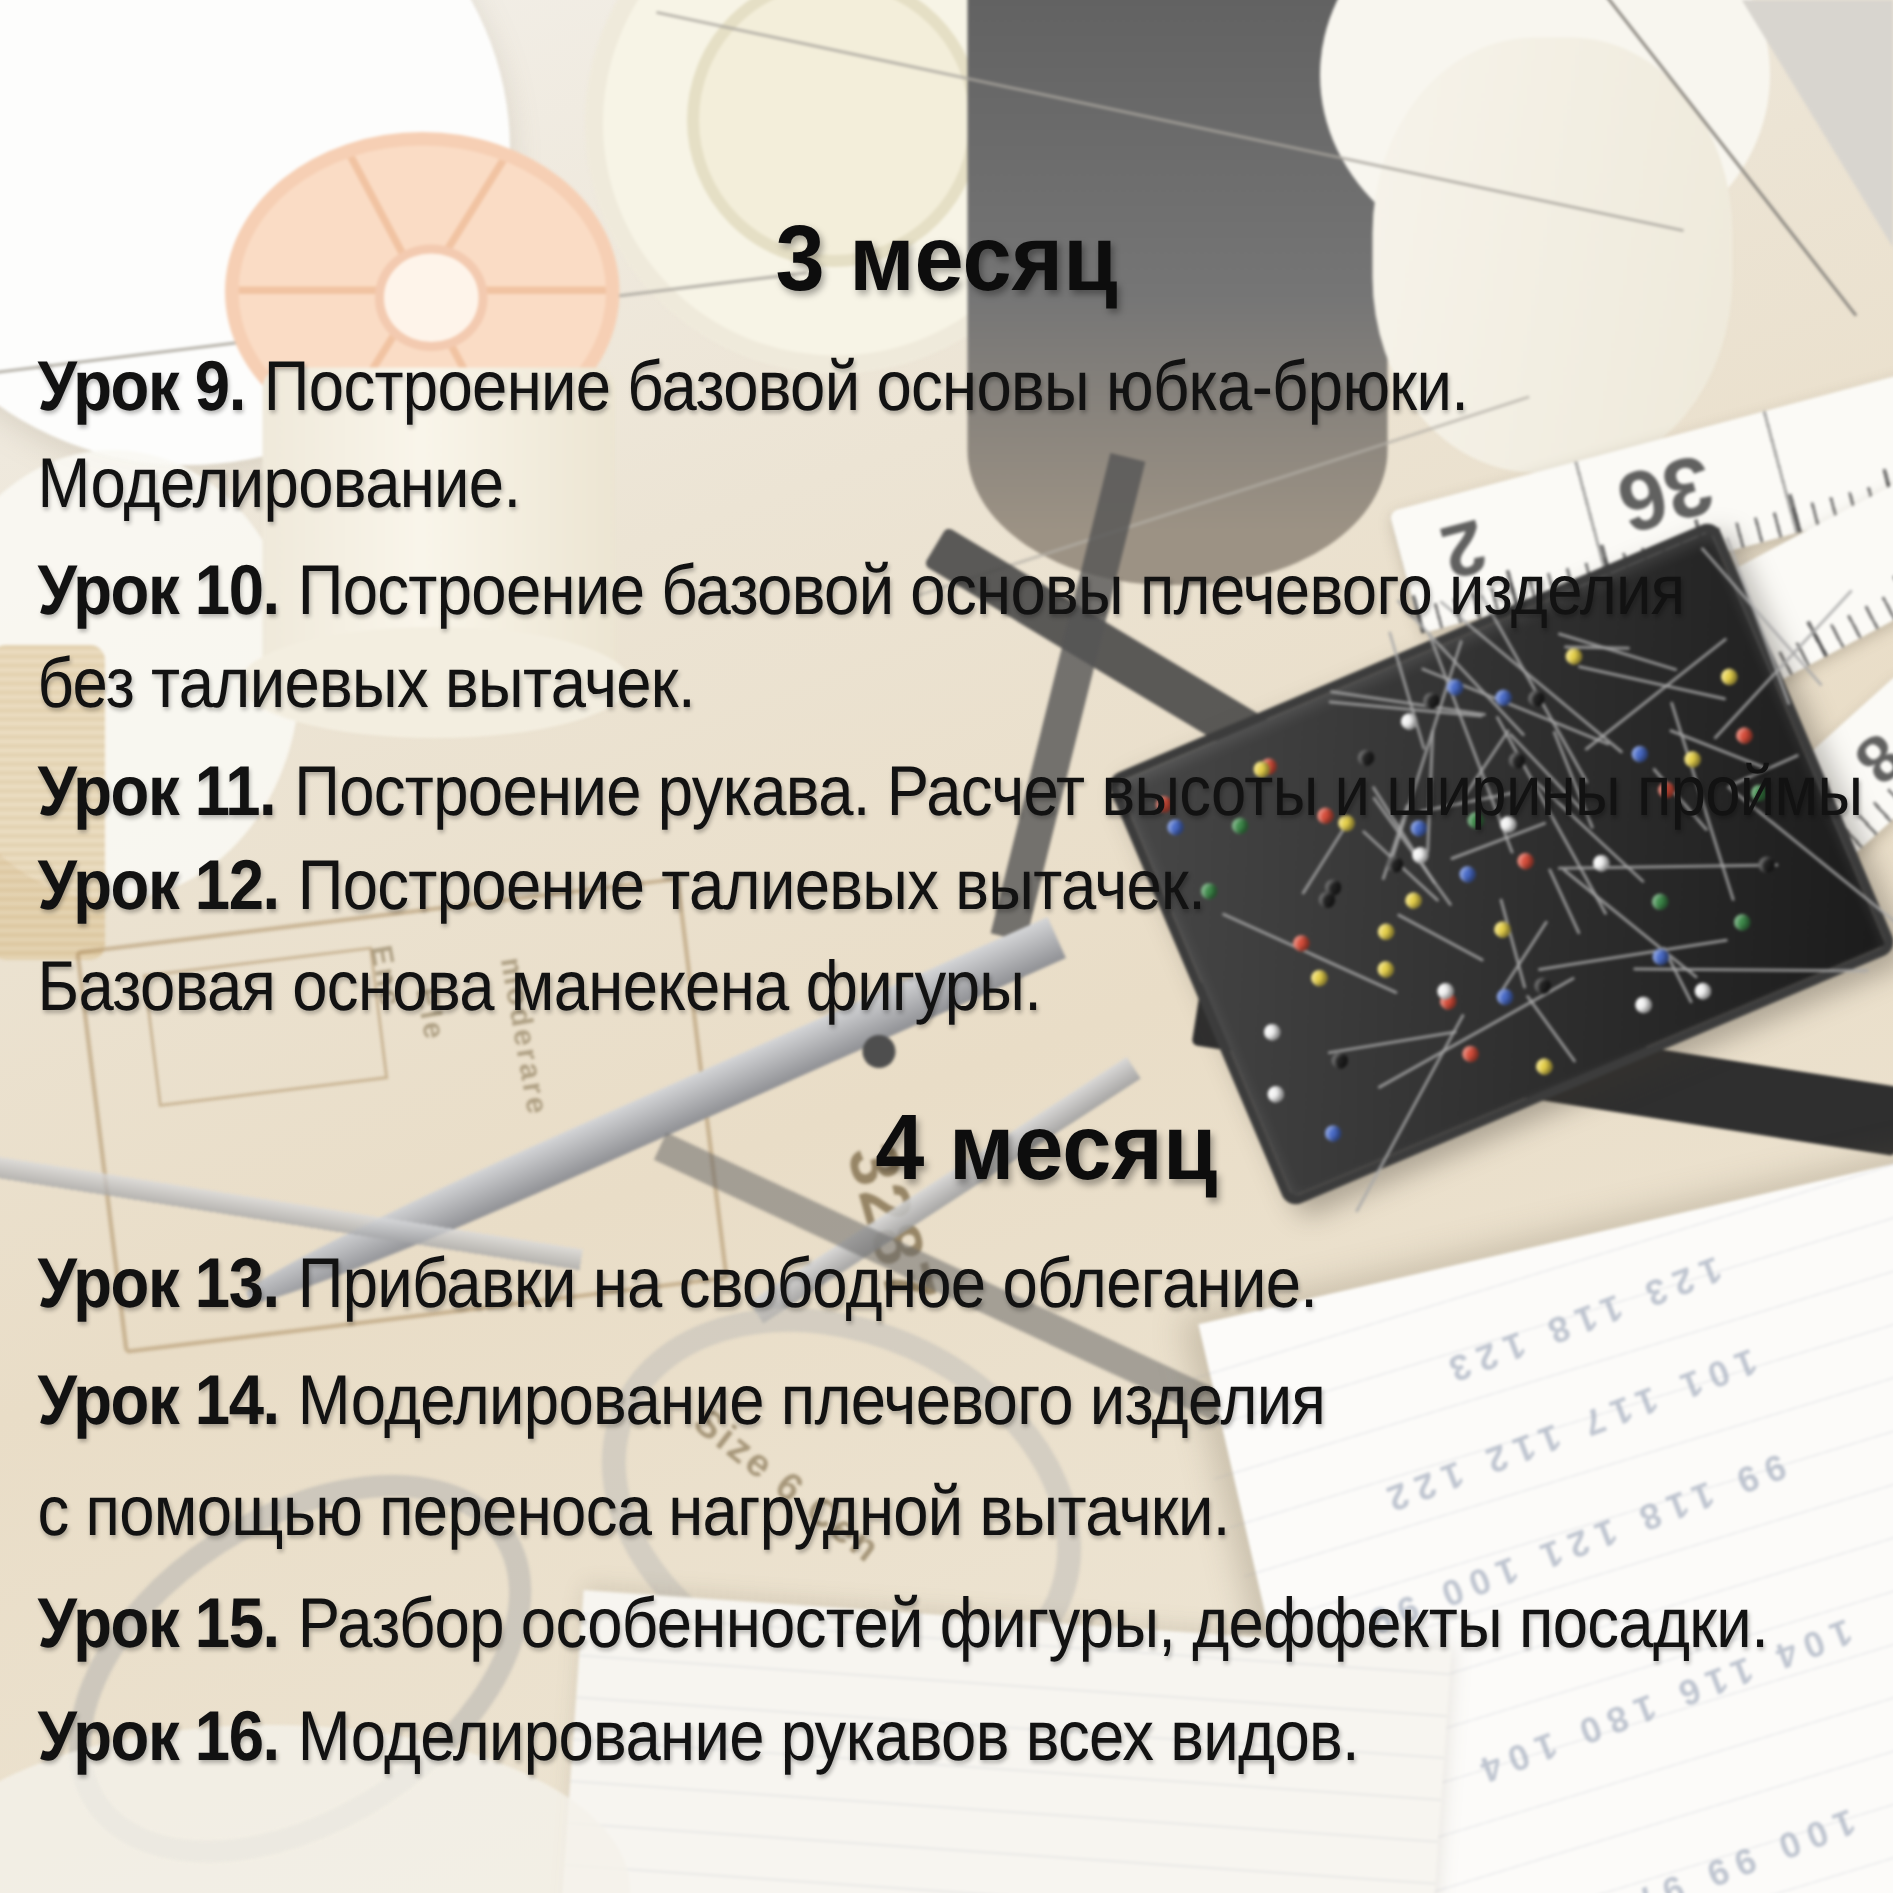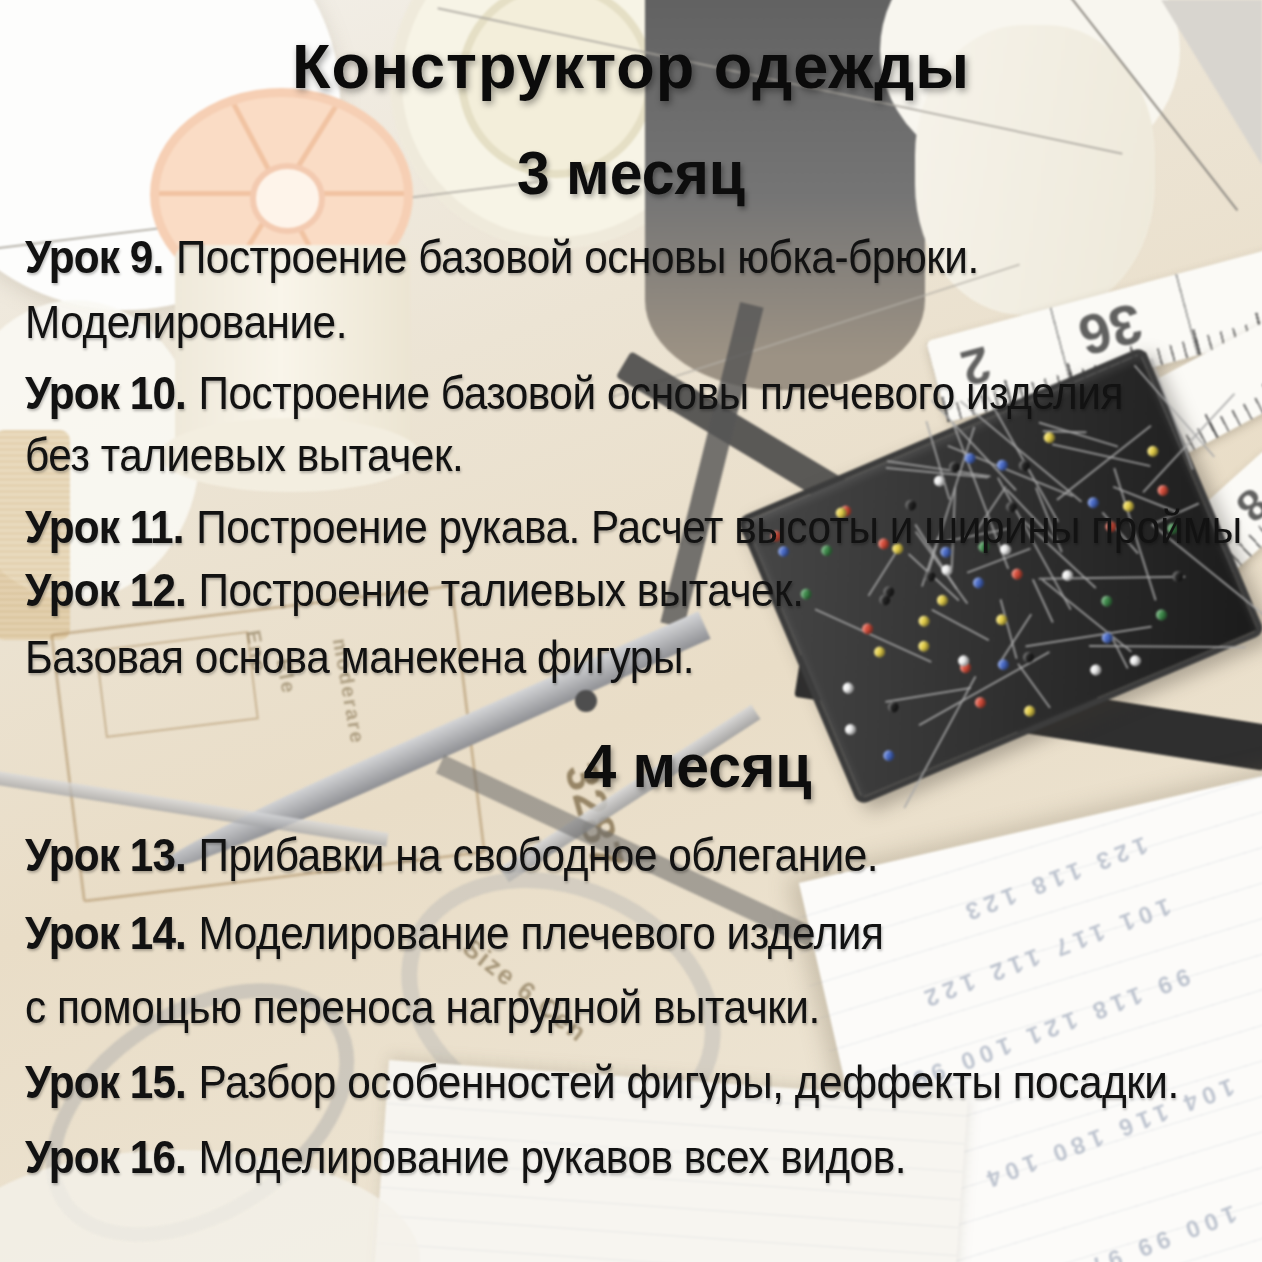--- a/index.html
+++ b/index.html
@@ -233,21 +233,20 @@
       <b class="faintnum" style="left:140px;top:420px;transform:rotate(172deg);">100 99 97 94</b>
     </div>
     <div class="abs" style="left:380px;top:1080px;width:580px;height:240px;transform:rotate(4deg);background:#f7f5f0;
                 box-shadow:0 -4px 14px rgba(120,110,90,.2);">
       <i class="abs" style="inset:0;background:repeating-linear-gradient(0deg, rgba(150,160,175,.15) 0 1px, transparent 1px 28px);"></i>
     </div>
     <i class="abs r50" style="left:-60px;top:1150px;width:480px;height:220px;background:#f4f1ea;opacity:.8;"></i>
   </div>
 
   <div class="content">
-    <h1 class="title">Конструктор одежды</h1>
 
     <h2 class="mh" style="top:137px;">3 месяц</h2>
 
     <div class="line" style="top:230px;">
       <b>Урок 9.</b><span>Построение базовой основы юбка-брюки.</span>
     </div>
     <div class="line" style="top:295px;">
       <span>Моделирование.</span>
     </div>
     <div class="line" style="top:366px;">

